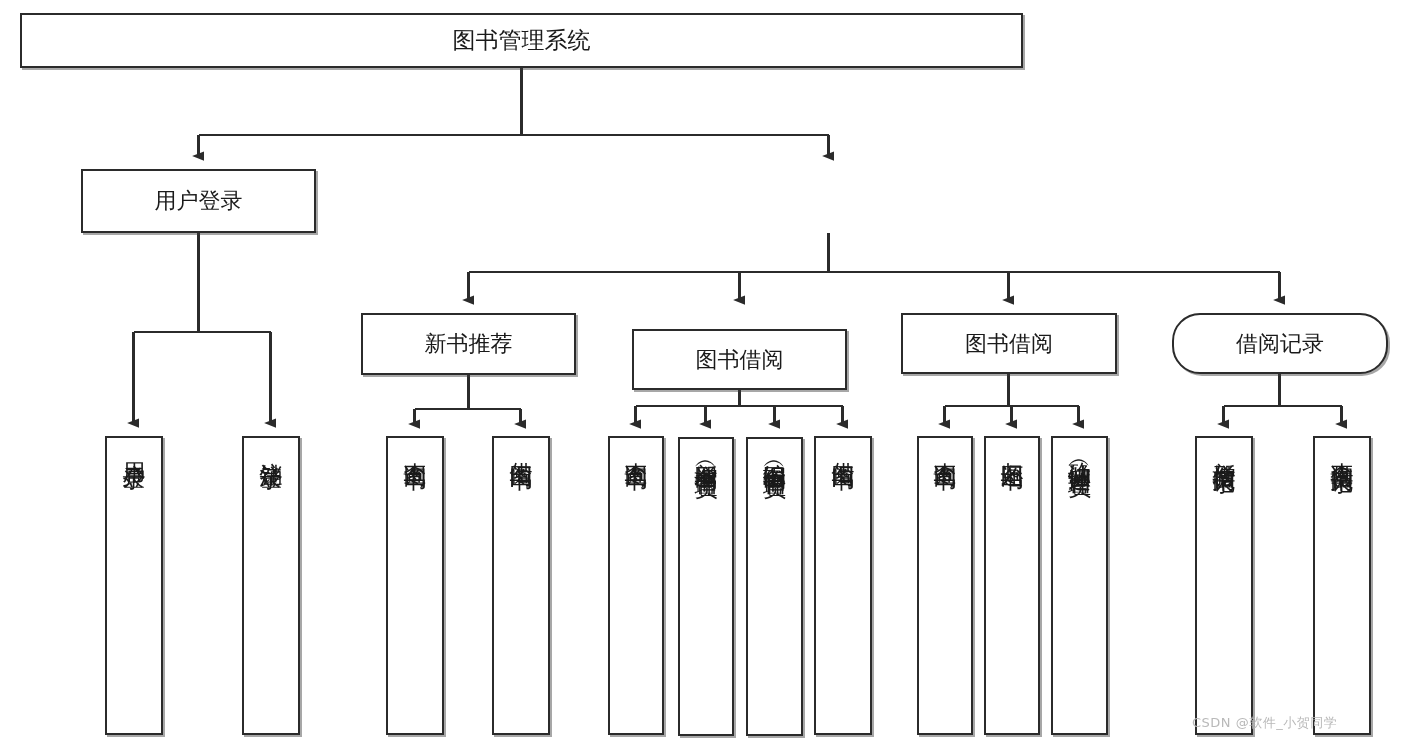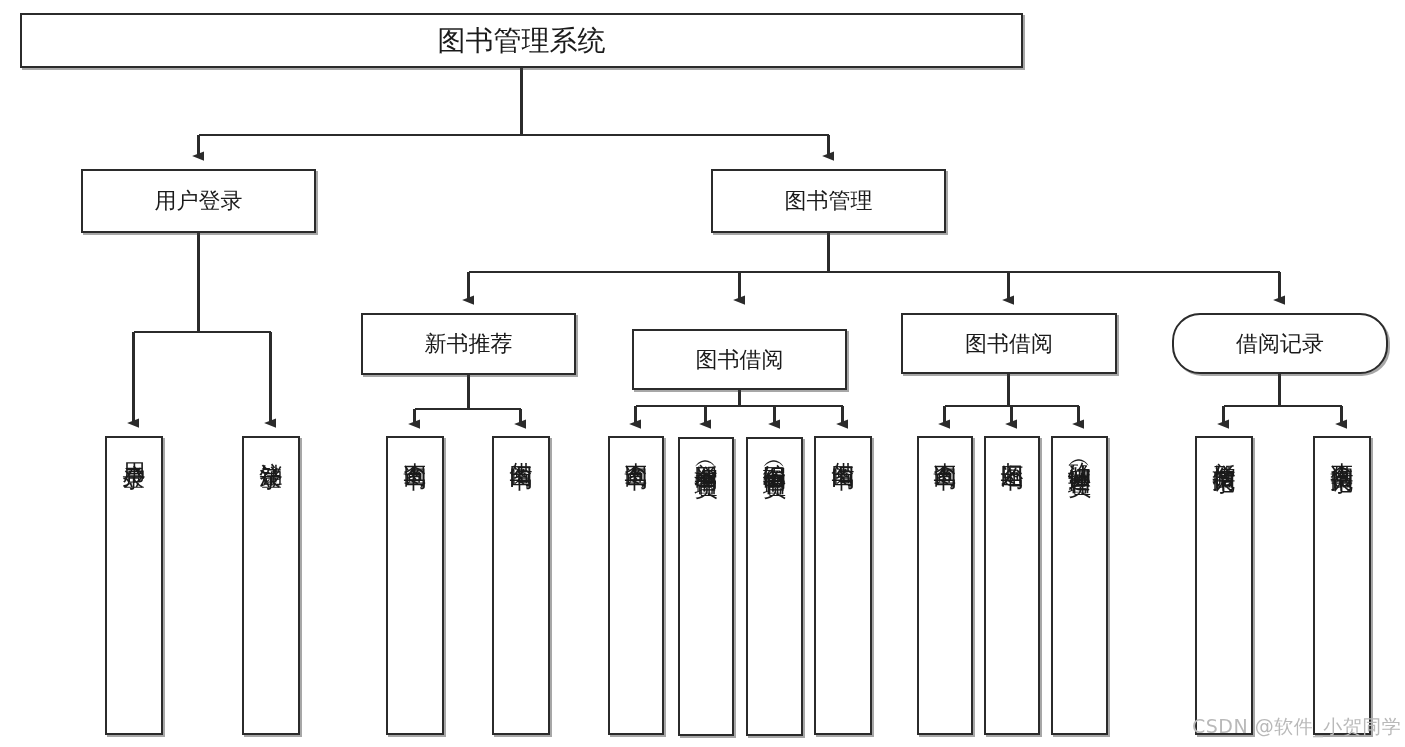--- a/index.html
+++ b/index.html
@@ -40,39 +40,39 @@
     display: block;
     text-align: center;
     line-height: 1.18;
     white-space: nowrap;
   }
   
   .node.h .label {
     font-size: 22px;
   }
   .node.root .label {
-    font-size: 28px;
+    font-size: 23px;
   }
   
   .node.v {
     align-items: flex-start;
     justify-content: center;
     padding-top: 6px;
   }
   .node.v .label {
     writing-mode: vertical-rl;
     text-orientation: upright;
     font-size: 23px;
     letter-spacing: 2px;
     line-height: 1.0;
     white-space: pre;
   }
   .watermark {
     position: absolute;
-    font-size: 19px;
+    font-size: 13px;
     color: #b9b9b9;
     letter-spacing: 0.5px;
     white-space: nowrap;
     pointer-events: none;
     font-family: "DejaVu Sans", "Liberation Sans", sans-serif;
   }
 </style>
 </head>
 <body>
 
@@ -130,23 +130,20 @@
     </g>
   </svg>
 
   <div class="node h root" style="left:20px; top:13px; width:1003px; height:55px;">
     <span class="label">图书管理系统</span>
   </div>
 
   <div class="node h" style="left:81px; top:169px; width:235px; height:64px;">
     <span class="label">用户登录</span>
   </div>
-  <div class="node h" style="left:711px; top:169px; width:235px; height:64px;">
-    <span class="label">图书管理</span>
-  </div>
 
   <div class="node h" style="left:361px; top:313px; width:215px; height:62px;">
     <span class="label">新书推荐</span>
   </div>
   <div class="node h" style="left:632px; top:329px; width:215px; height:61px;">
     <span class="label">图书借阅</span>
   </div>
   <div class="node h" style="left:901px; top:313px; width:216px; height:61px;">
     <span class="label">图书借阅</span>
   </div>

